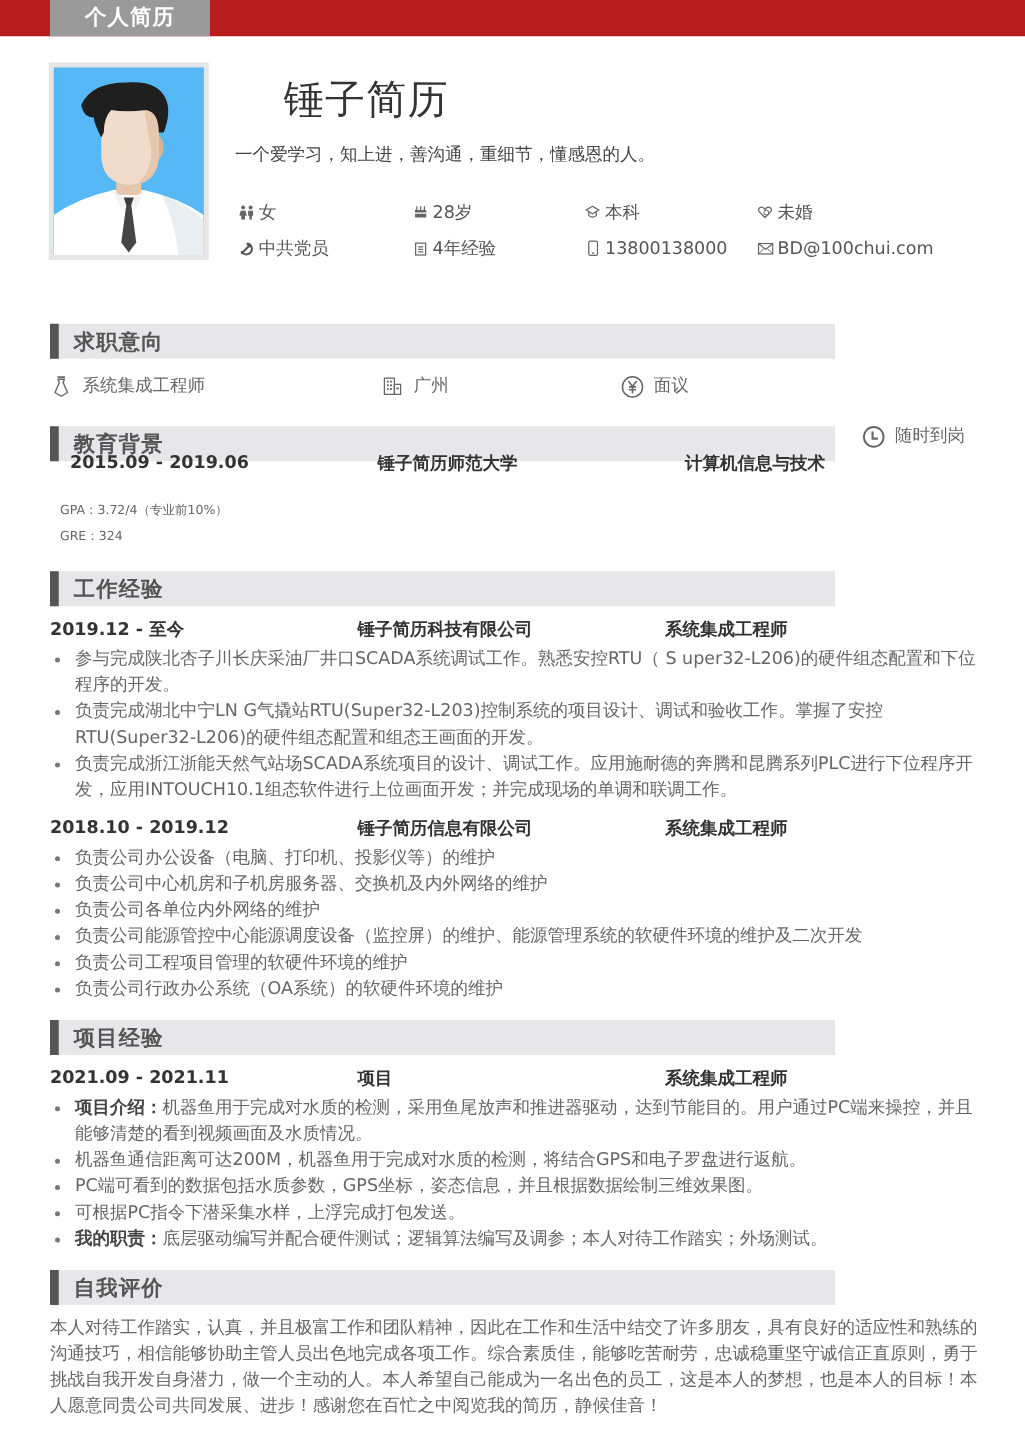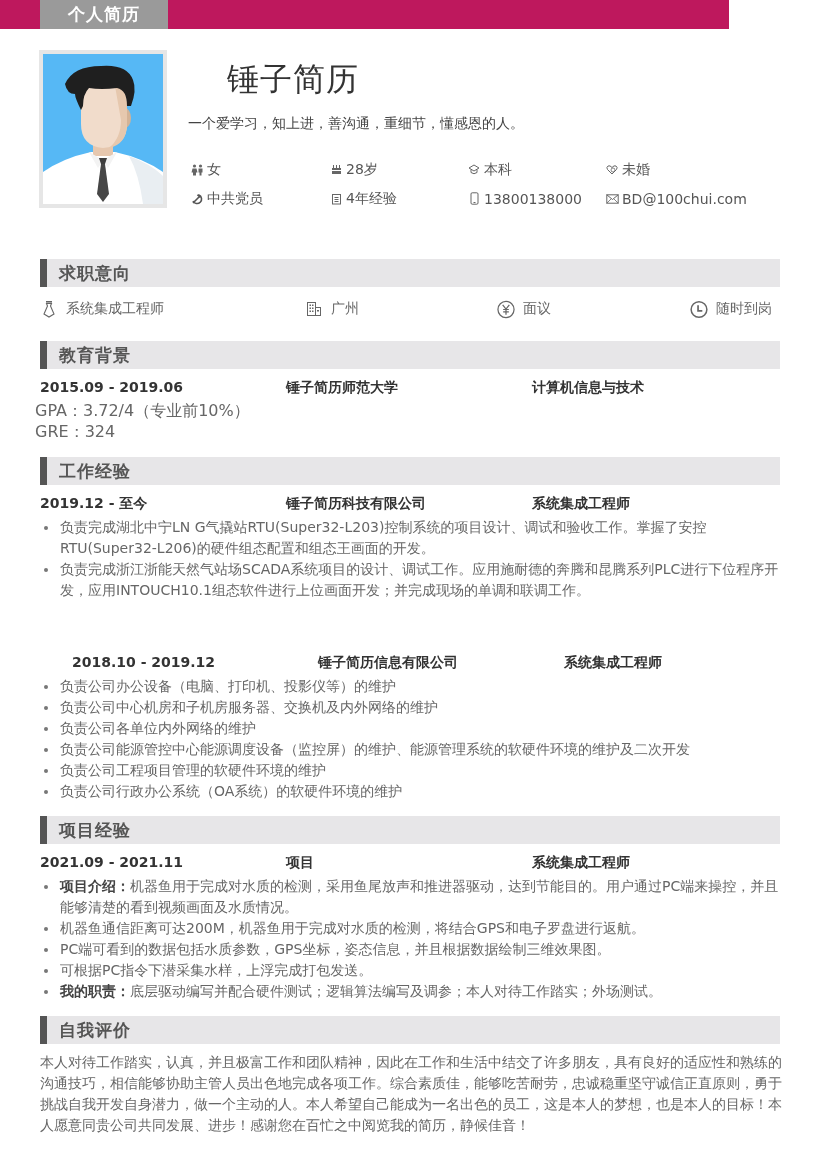--- a/index.html
+++ b/index.html
@@ -1,47 +1,47 @@
 <!DOCTYPE html>
 <html><head>
   <meta charset="utf-8">
   <style>
     * { box-sizing: border-box; margin: 0; padding: 0; }
     html, body { width: 820px; height: 1160px; background: #ffffff; overflow: hidden; }
     body { font-family: "DejaVu Sans", "Liberation Sans", sans-serif; color: #555; position: relative; }
 
-    .topbar { position: absolute; left: 0; top: 0; width: 729px; height: 29px; background: #be185d; }
+    .topbar { position: absolute; left: 0; top: 0; width: 820px; height: 29px; background: #b91c1c; }
     .topbar-tab { position: absolute; left: 40px; top: 0; width: 128px; height: 29px; background: #9a9a9a;
       color: #fff; font-weight: bold; font-size: 17px; line-height: 29px; text-align: center; letter-spacing: 1px; }
 
     .photo-frame { position: absolute; left: 39px; top: 50px; width: 128px; height: 158px; background: #e6e6e6; padding: 4px; }
     .photo { width: 120px; height: 150px; background: #56b8f5; position: relative; overflow: hidden; }
 
     .name { position: absolute; left: 188px; top: 58px; font-size: 32px; color: #333; font-weight: normal; letter-spacing: 1px; margin-left: 39px; }
     .motto { position: absolute; left: 188px; top: 115px; font-size: 14px; color: #444; }
 
     .info-grid { position: absolute; left: 190px; top: 155px; width: 590px; }
     .info-row { display: flex; height: 29px; align-items: center; }
     .info-cell { display: flex; align-items: center; font-size: 14px; color: #555; }
     .info-cell .ic { width: 14px; height: 14px; margin-right: 3px; display: inline-flex; align-items: center; justify-content: center; color: #666; font-size: 11px; }
     .c1 { width: 139px; } .c2 { width: 138px; } .c3 { width: 138px; } .c4 { width: 175px; }
 
-    .sec-head { position: absolute; left: 40px; width: 740px; height: 28px; background: #e7e6e8; border-left: 7px solid #555; }
+    .sec-head { position: absolute; left: 40px; width: 628px; height: 28px; background: #e7e6e8; border-left: 7px solid #555; }
     .sec-head span { position: absolute; left: 12px; top: 3px; font-size: 17px; font-weight: bold; color: #555; letter-spacing: 1px; }
 
     .intent-row { position: absolute; left: 40px; top: 300px; width: 740px; height: 22px; font-size: 14px; color: #666; }
     .intent-item { position: absolute; top: 0; display: flex; align-items: center; }
     .intent-item .ic { width: 18px; height: 18px; margin-right: 8px; display: inline-flex; align-items: center; justify-content: center; color: #666; }
 
     .entry-head { position: absolute; left: 40px; width: 740px; height: 20px; font-size: 14px; font-weight: bold; color: #333; }
     .entry-head .e1 { position: absolute; left: 0; }
     .entry-head .e2 { position: absolute; left: 246px; }
     .entry-head .e3 { position: absolute; left: 492px; }
 
-    .plain-line { position: absolute; left: 35px; font-size: 16px; color: #666; }
+    .plain-line { position: absolute; left: 48px; font-size: 10px; color: #666; }
 
     .bullets { position: absolute; left: 40px; width: 742px; font-size: 14px; color: #666; line-height: 21px; list-style: none; }
     .bullets li { position: relative; padding-left: 20px; }
     .bullets li::before { content: ""; position: absolute; left: 4px; top: 9px; width: 4px; height: 4px; border-radius: 50%; background: #777; }
     .bullets b { color: #444; }
 
     .para { position: absolute; left: 40px; top: 1052px; width: 742px; font-size: 14px; color: #666; line-height: 21px; text-align: justify; }
   </style>
 </head>
 <body>
@@ -198,56 +198,57 @@
   </div>
   <div class="intent-item" style="left:457px;">
     <span class="ic">
       <svg width="19" height="19" viewBox="0 0 19 19">
           <circle cx="9.5" cy="9.5" r="8.5" fill="none" stroke="#666" stroke-width="1.3"></circle>
           <path d="M6 4.5 L9.5 9 L13 4.5 M9.5 9 V15 M6.5 9.5 H12.5 M6.5 12 H12.5" fill="none" stroke="#666" stroke-width="1.3"></path>
         </svg>
     </span>
     <span>面议</span>
   </div>
-  <div class="intent-item" style="left:650px;">
+  <div class="intent-item" style="left:650px;margin-top:40px;">
     <span class="ic">
       <svg width="19" height="19" viewBox="0 0 19 19">
           <circle cx="9.5" cy="9.5" r="8.3" fill="none" stroke="#666" stroke-width="1.6"></circle>
           <path d="M8.5 5 V11 H13" fill="none" stroke="#666" stroke-width="1.8"></path>
         </svg>
     </span>
     <span>随时到岗</span>
   </div>
 </div>
 
 <div class="sec-head" style="top:341px;">
   <span>教育背景</span>
 </div>
-<div class="entry-head" style="top:379px;">
+<div class="entry-head" style="top:362px;margin-left:16px;">
   <span class="e1">2015.09 - 2019.06</span>
   <span class="e2">锤子简历师范大学</span>
   <span class="e3">计算机信息与技术</span>
 </div>
 <div class="plain-line" style="top:401px;">GPA：3.72/4（专业前10%）</div>
 <div class="plain-line" style="top:422px;">GRE：324</div>
 
 <div class="sec-head" style="top:457px;">
   <span>工作经验</span>
 </div>
 <div class="entry-head" style="top:495px;text-align:right;">
   <span class="e1">2019.12 - 至今</span>
   <span class="e2">锤子简历科技有限公司</span>
   <span class="e3">系统集成工程师</span>
 </div>
 <ul class="bullets" style="top:517px;">
+  <li>参与完成陕北杏子川长庆采油厂井口SCADA系统调试工作。熟悉安控RTU（ S uper32-L206)的硬件组态配置和下位程序的开发。</li>
   <li>负责完成湖北中宁LN G气撬站RTU(Super32-L203)控制系统的项目设计、调试和验收工作。掌握了安控RTU(Super32-L206)的硬件组态配置和组态王画面的开发。</li>
   <li>负责完成浙江浙能天然气站场SCADA系统项目的设计、调试工作。应用施耐德的奔腾和昆腾系列PLC进行下位程序开发，应用INTOUCH10.1组态软件进行上位画面开发；并完成现场的单调和联调工作。</li>
 </ul>
 
-<div class="entry-head" style="top:654px;margin-left:32px;">
+<div class="entry-head" style="top:654px;">
   <span class="e1">2018.10 - 2019.12</span>
   <span class="e2">锤子简历信息有限公司</span>
   <span class="e3">系统集成工程师</span>
 </div>
 <ul class="bullets" style="top:676px;">
   <li>负责公司办公设备（电脑、打印机、投影仪等）的维护</li>
   <li>负责公司中心机房和子机房服务器、交换机及内外网络的维护</li>
   <li>负责公司各单位内外网络的维护</li>
   <li>负责公司能源管控中心能源调度设备（监控屏）的维护、能源管理系统的软硬件环境的维护及二次开发</li>
   <li>负责公司工程项目管理的软硬件环境的维护</li>

